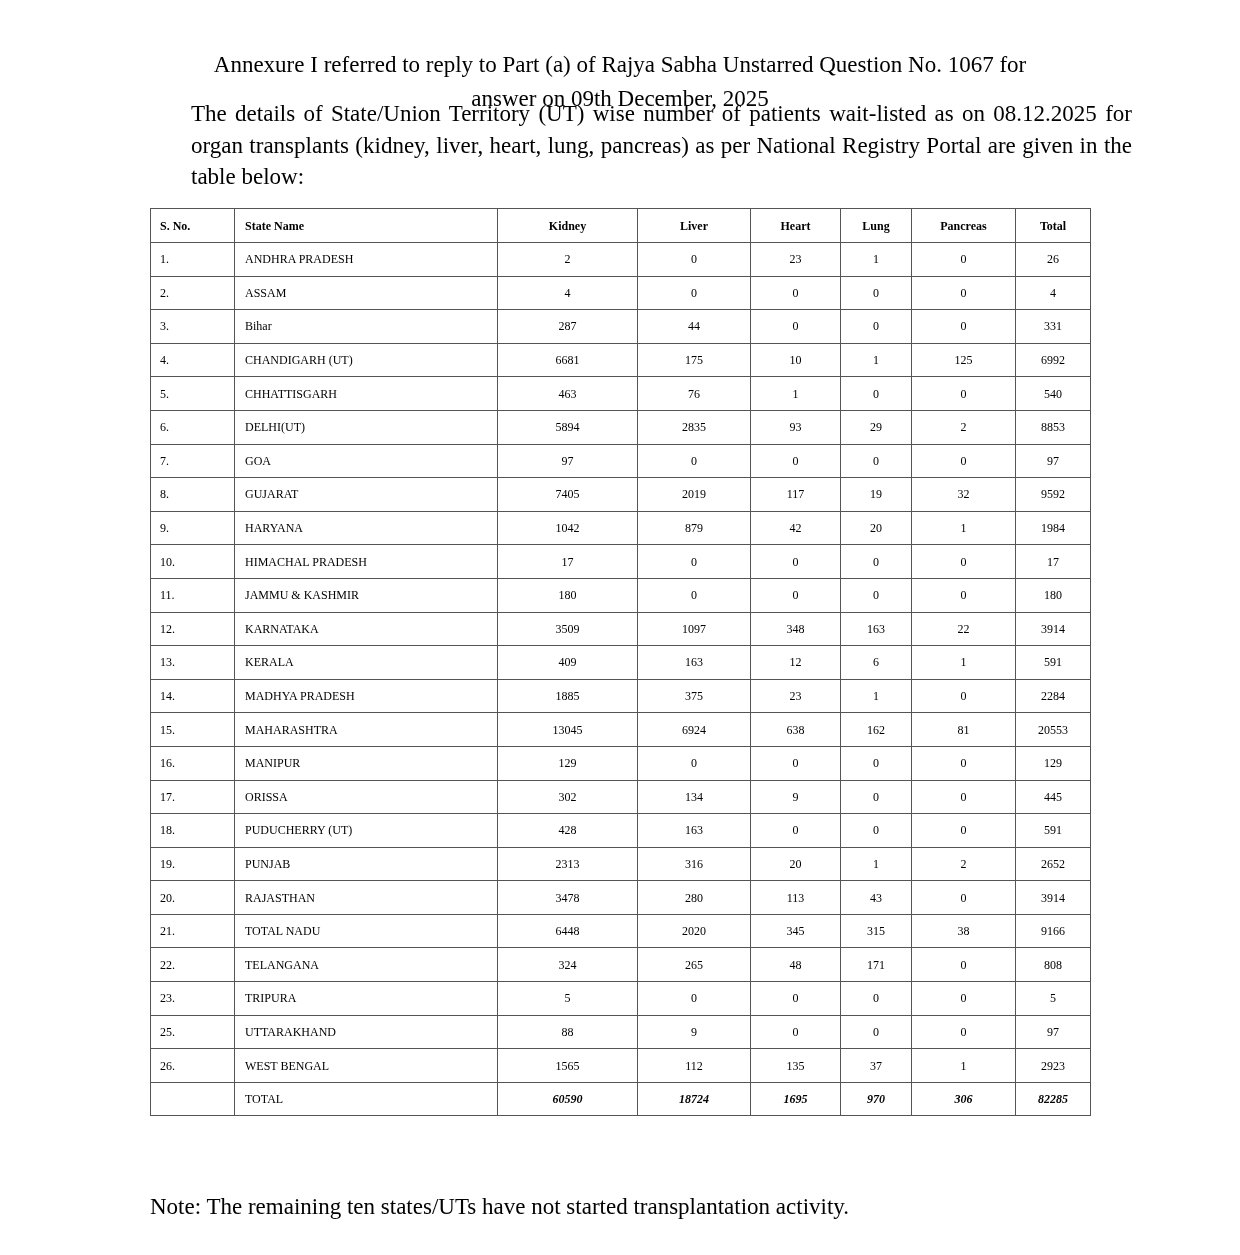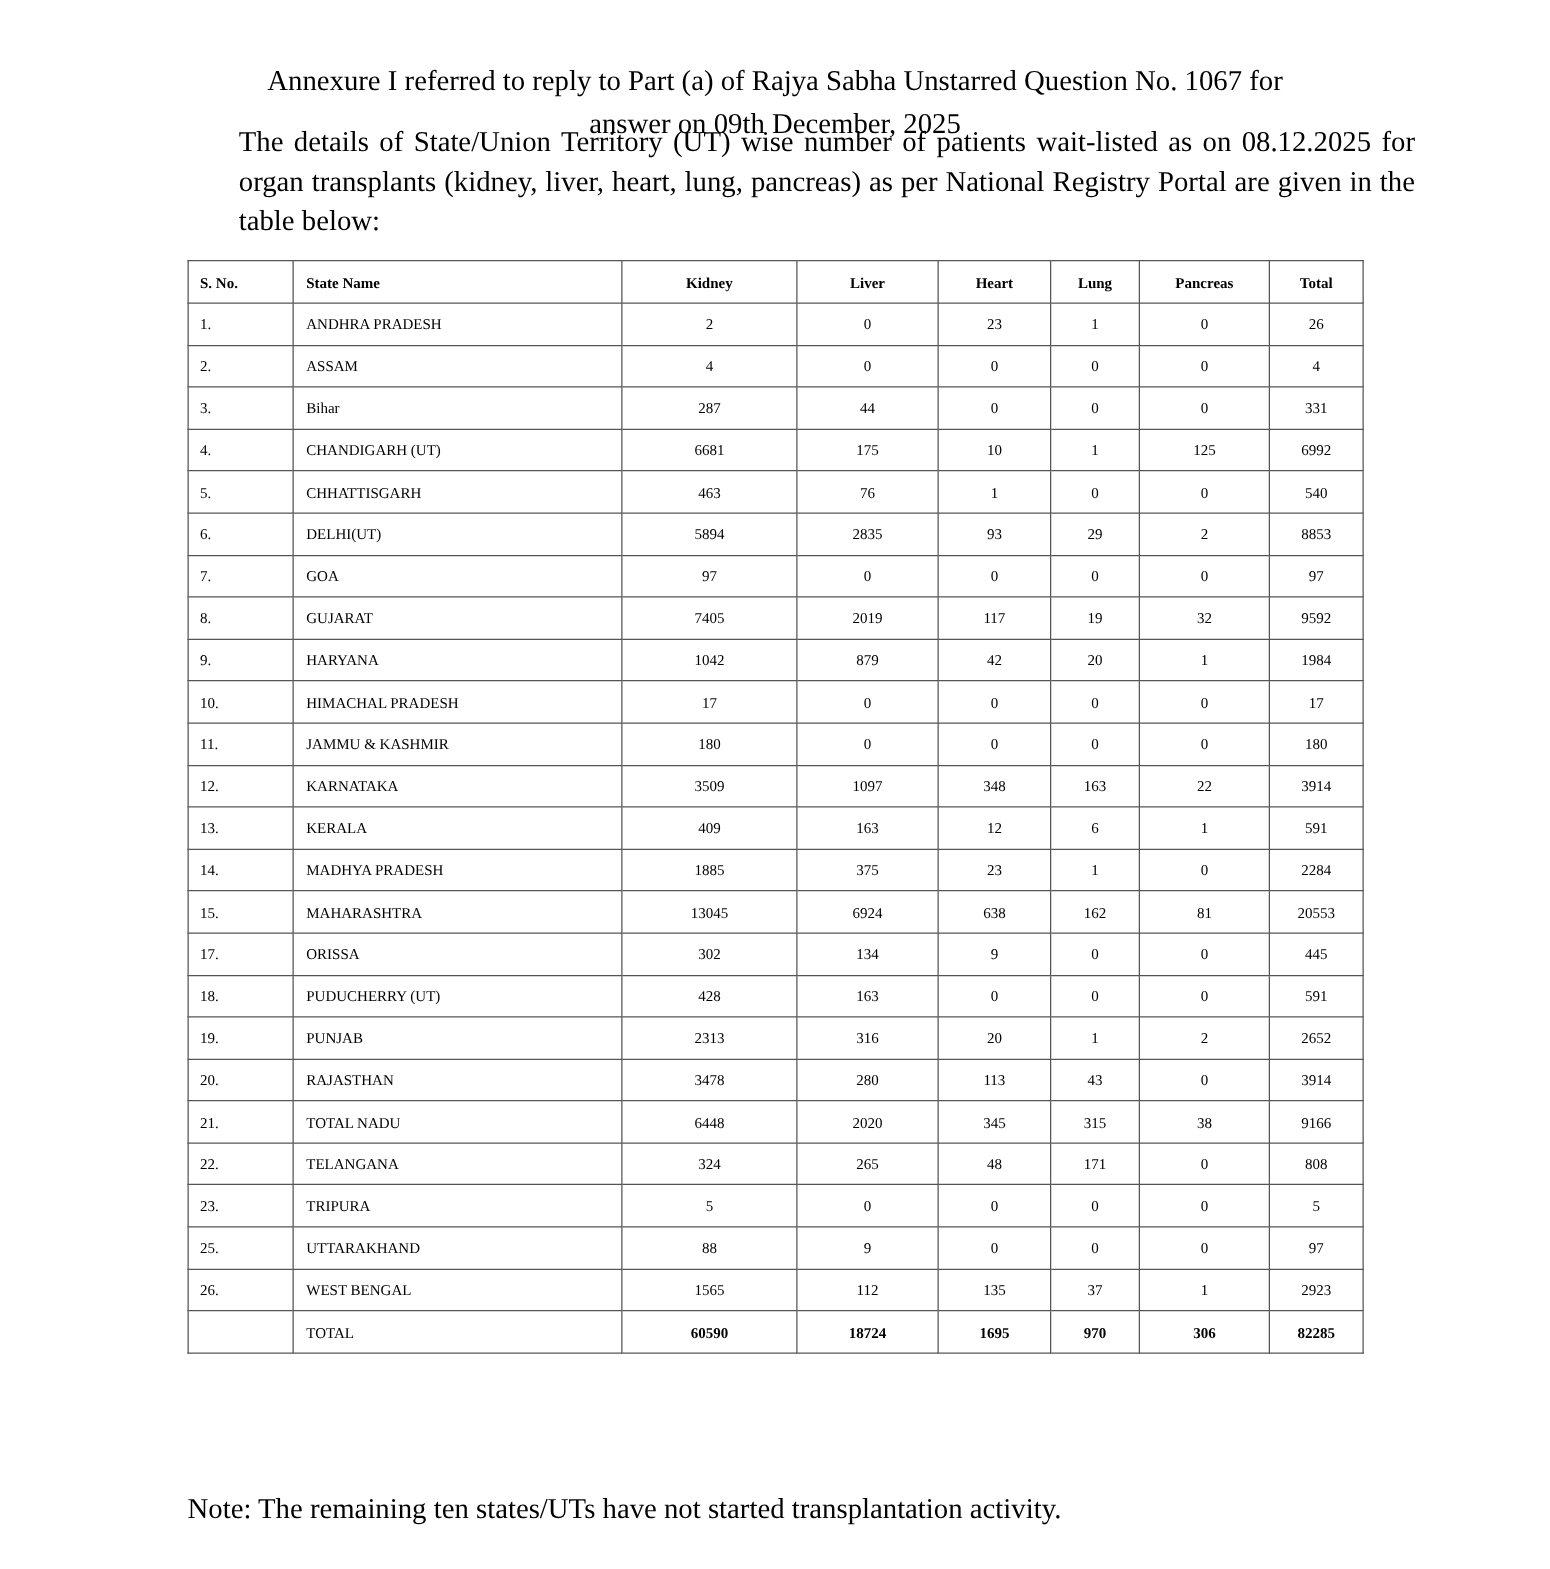--- a/index.html
+++ b/index.html
@@ -52,21 +52,21 @@
       line-height: 20px;
     }
     table.data th {
       font-weight: bold;
       height: 33px;
     }
     .c-sno { width: 83px; text-align: left; padding-left: 9px !important; }
     .c-name { width: 263px; text-align: left; padding-left: 10px !important; margin-left: 30px; }
     .c-num { text-align: center; }
     th.c-sno, th.c-name { text-align: left; }
-    tr.total td.c-num { font-weight: bold; }
+    tr.total td.c-num { font-weight: bold; font-style: italic; }
     .note {
       position: absolute;
       left: 150px;
       top: 1191px;
       font-size: 23px;
       line-height: 32px;
       white-space: nowrap;
     }
   </style>
 </head>
@@ -247,20 +247,30 @@
         <td class="c-sno">15.</td>
         <td class="c-name">MAHARASHTRA</td>
         <td class="c-num">13045</td>
         <td class="c-num">6924</td>
         <td class="c-num">638</td>
         <td class="c-num">162</td>
         <td class="c-num">81</td>
         <td class="c-num">20553</td>
       </tr>
       <tr>
+        <td class="c-sno">16.</td>
+        <td class="c-name">MANIPUR</td>
+        <td class="c-num">129</td>
+        <td class="c-num">0</td>
+        <td class="c-num">0</td>
+        <td class="c-num">0</td>
+        <td class="c-num">0</td>
+        <td class="c-num">129</td>
+      </tr>
+      <tr>
         <td class="c-sno">17.</td>
         <td class="c-name">ORISSA</td>
         <td class="c-num">302</td>
         <td class="c-num">134</td>
         <td class="c-num">9</td>
         <td class="c-num">0</td>
         <td class="c-num">0</td>
         <td class="c-num">445</td>
       </tr>
       <tr>

